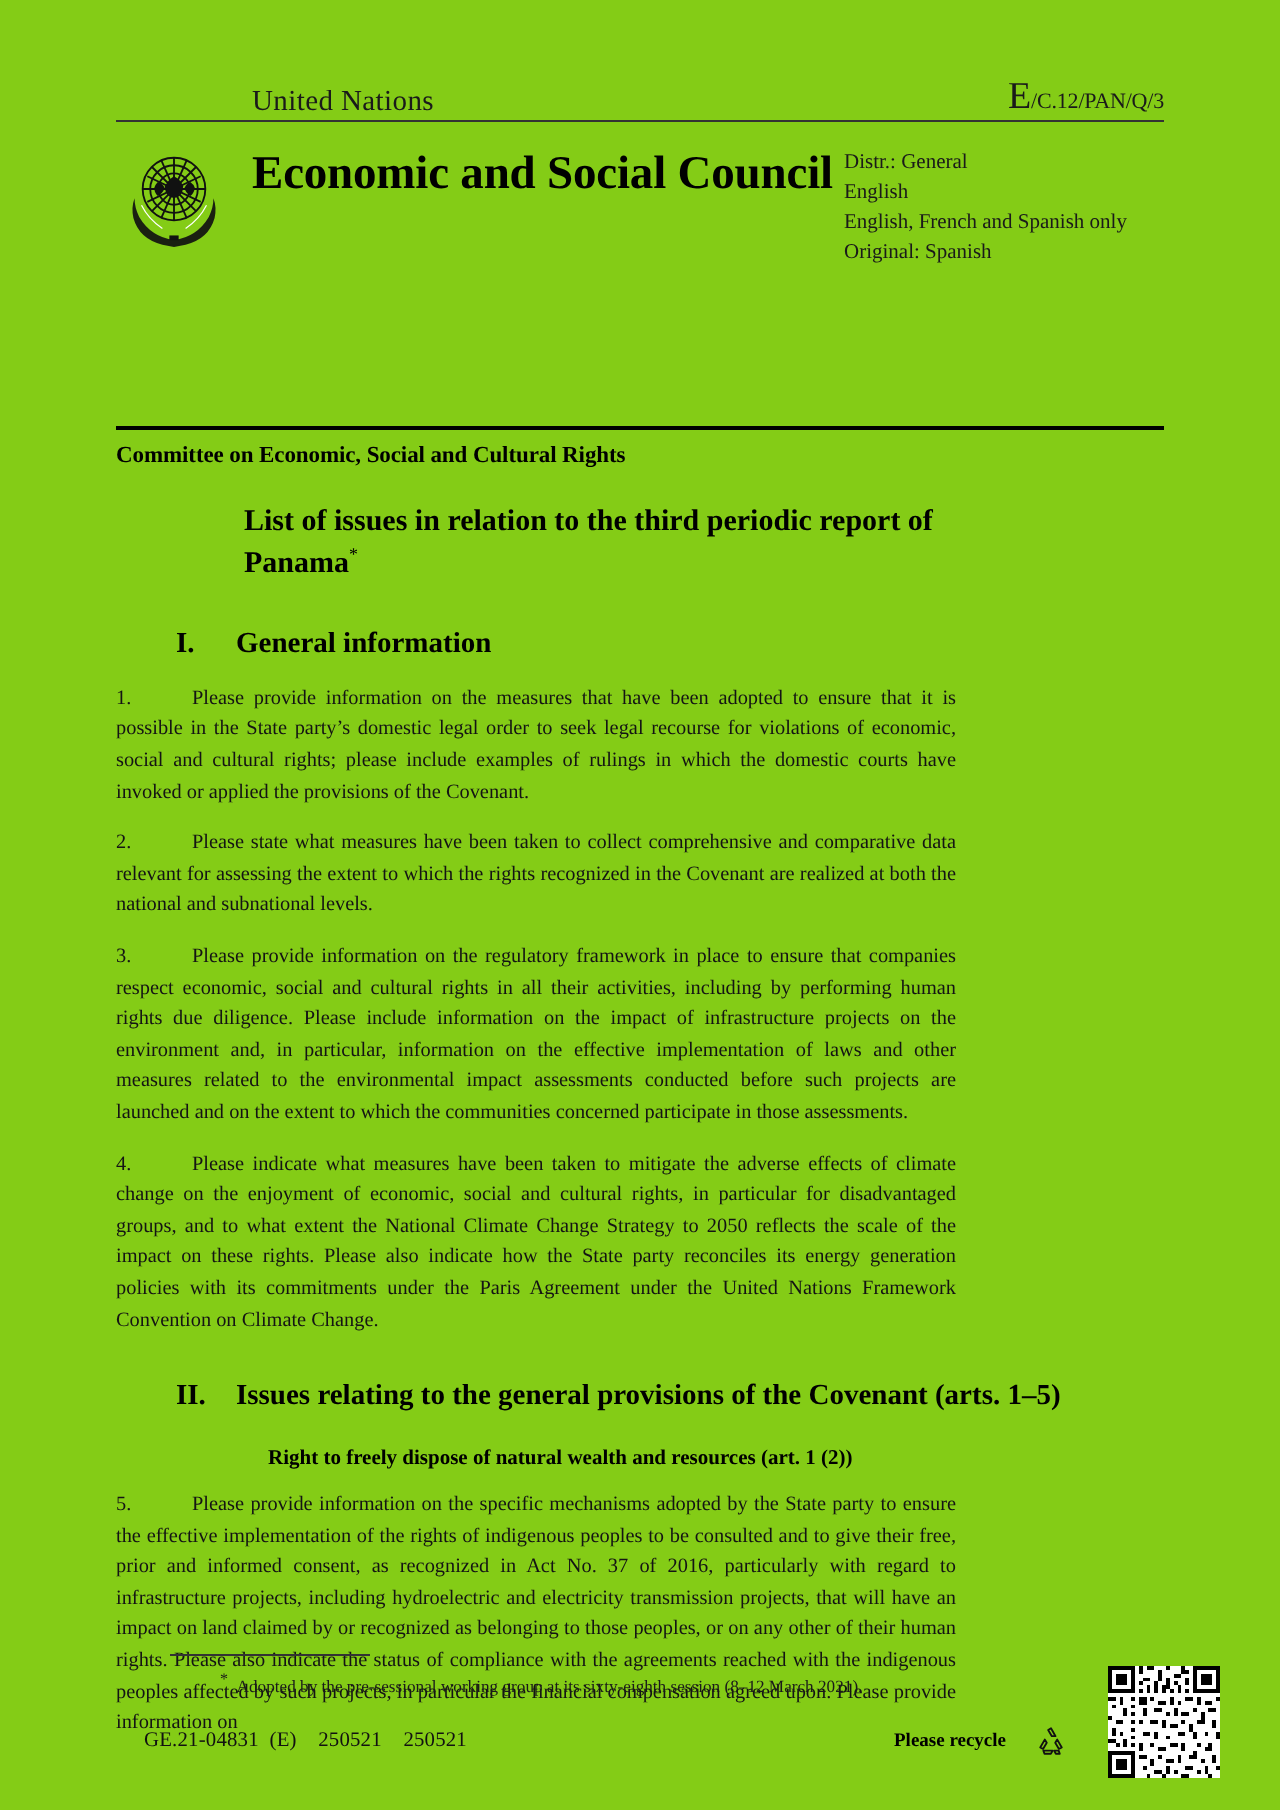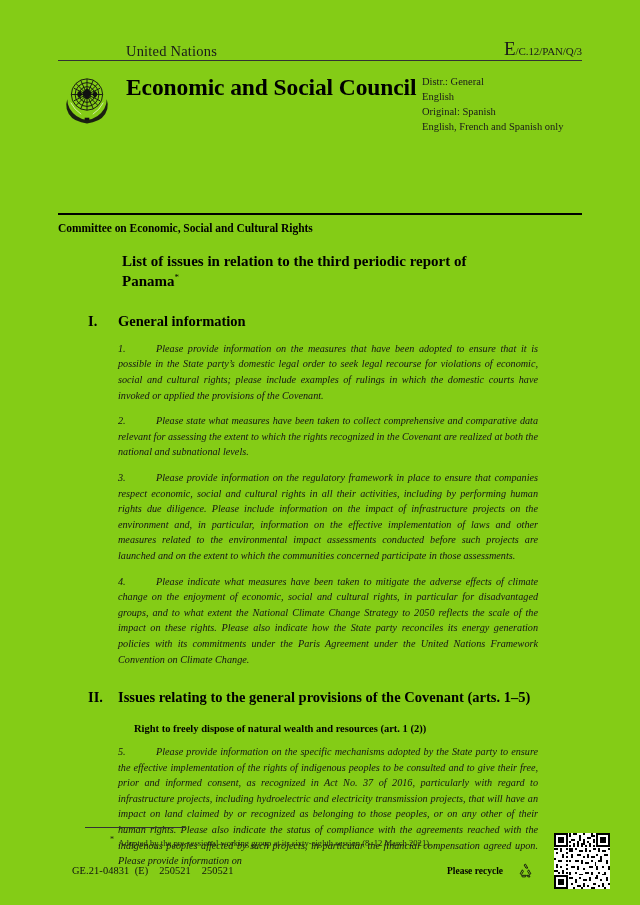--- a/index.html
+++ b/index.html
@@ -153,27 +153,25 @@
     margin-top: 16px;
     margin-left: 76px;
     width: 420px;
     font-size: 10.5px;
     font-weight: bold;
     color: #000000;
   }
 
   .para {
     margin-top: 10px;
-    margin-left: 60px;
     width: 420px;
     font-size: 10.2px;
     line-height: 1.53;
     text-align: justify;
     color: #141414;
-    font-style: italic;
   }
   .para .pnum {
     display: inline-block;
     width: 38px;
   }
 
   
   .fn-rule {
     position: absolute;
     left: 85px;
@@ -282,22 +280,22 @@
         </svg>
       </div>
 
       <div class="title-box">
         <div class="council-title">Economic and Social Council</div>
       </div>
 
       <div class="distr-box">
         <div>Distr.: General</div>
         <div>English</div>
+        <div>English, French and Spanish only</div>
         <div>Original: Spanish</div>
-        <div>English, French and Spanish only</div>
       </div>
 
     </div>
   </div>
 
   <div class="thick-rule"></div>
 
   <div class="committee">Committee on Economic, Social and Cultural Rights</div>
 
   <div class="content">

